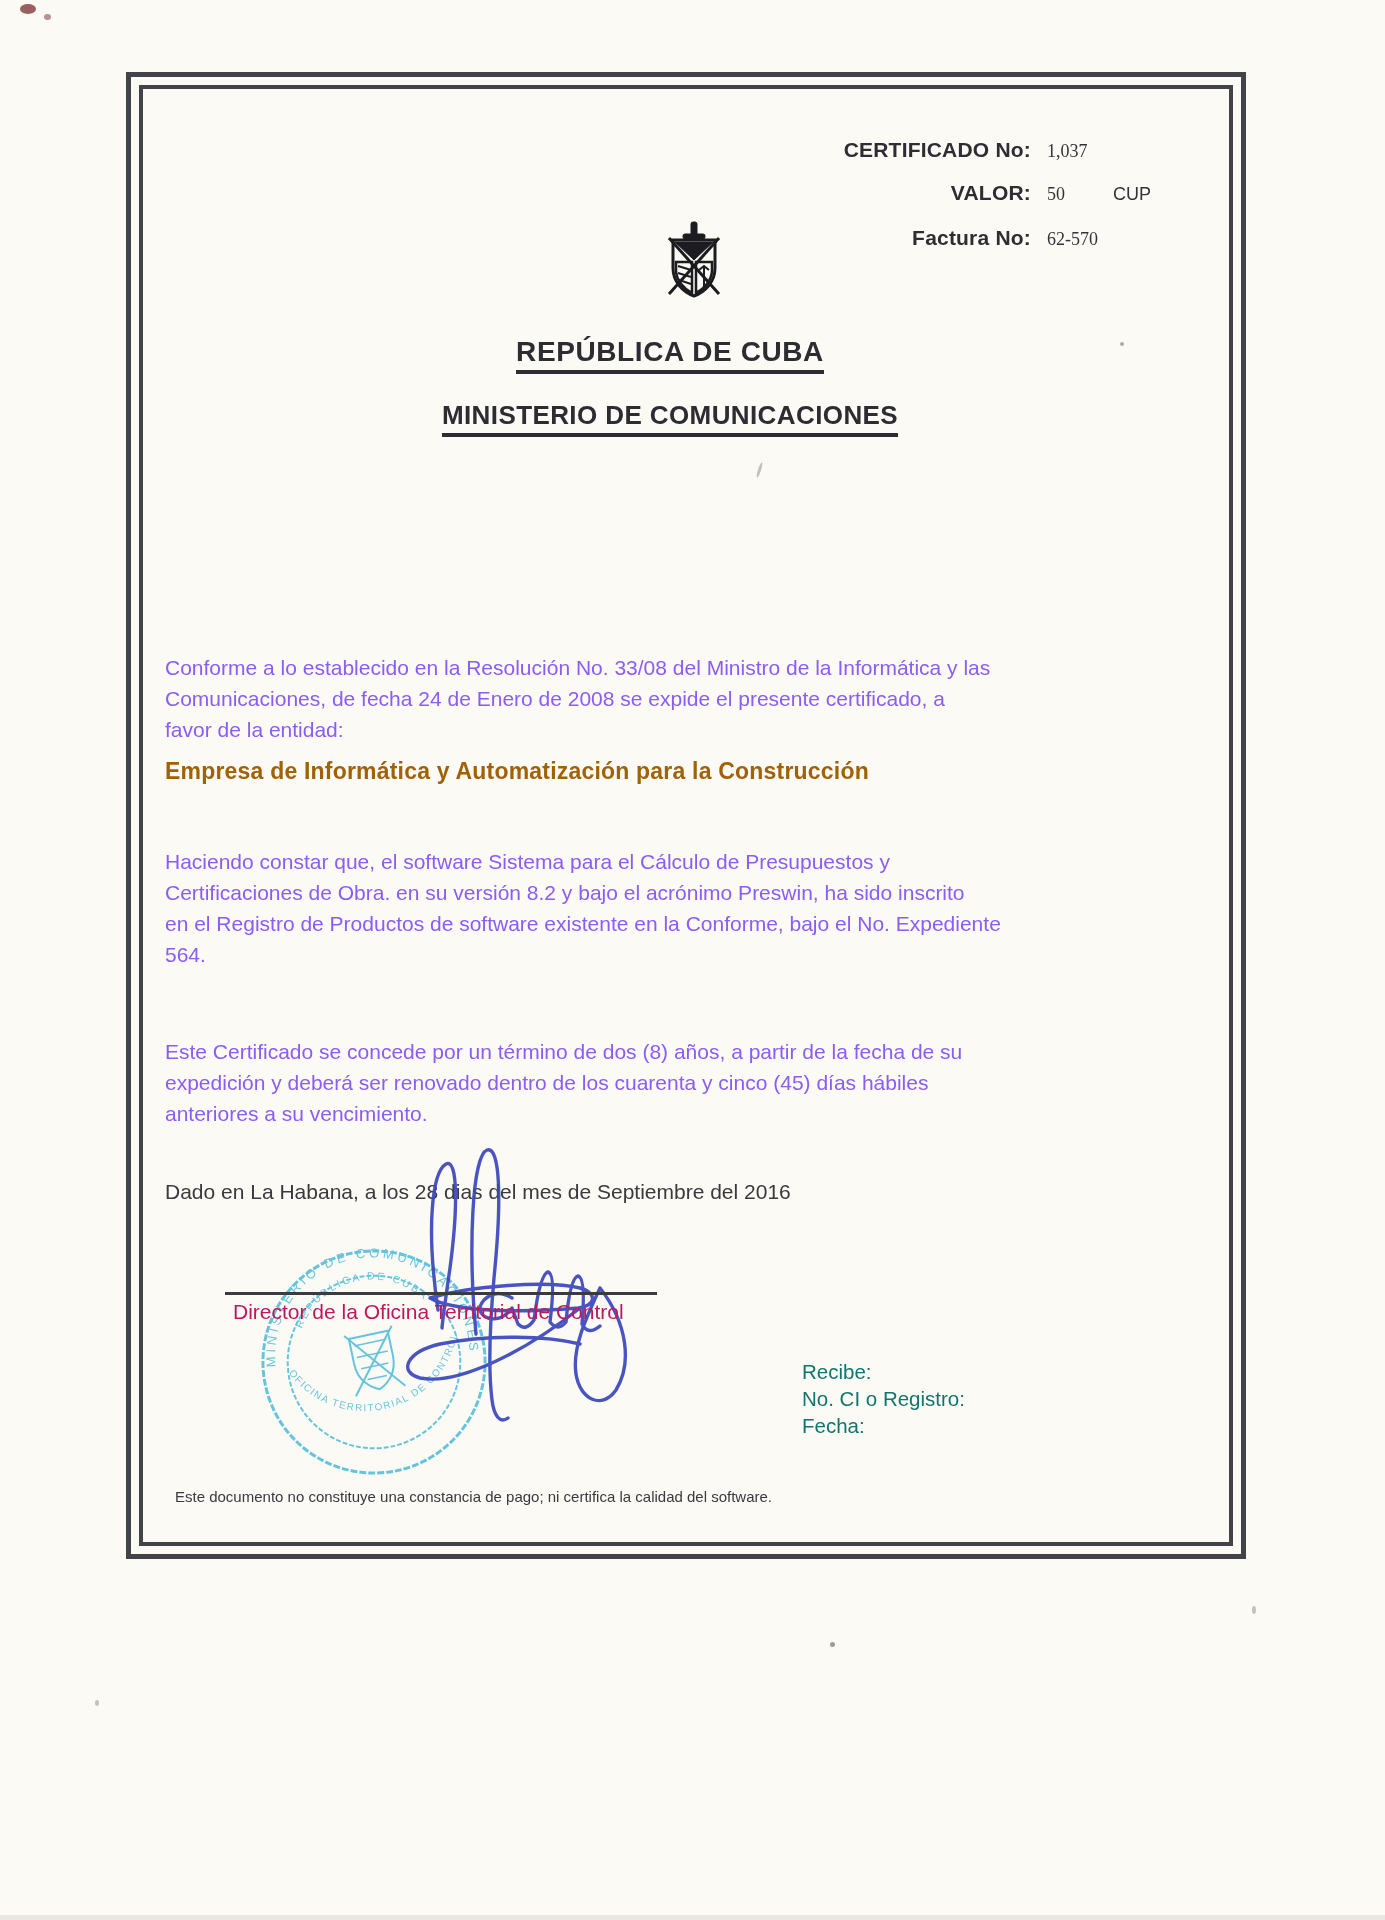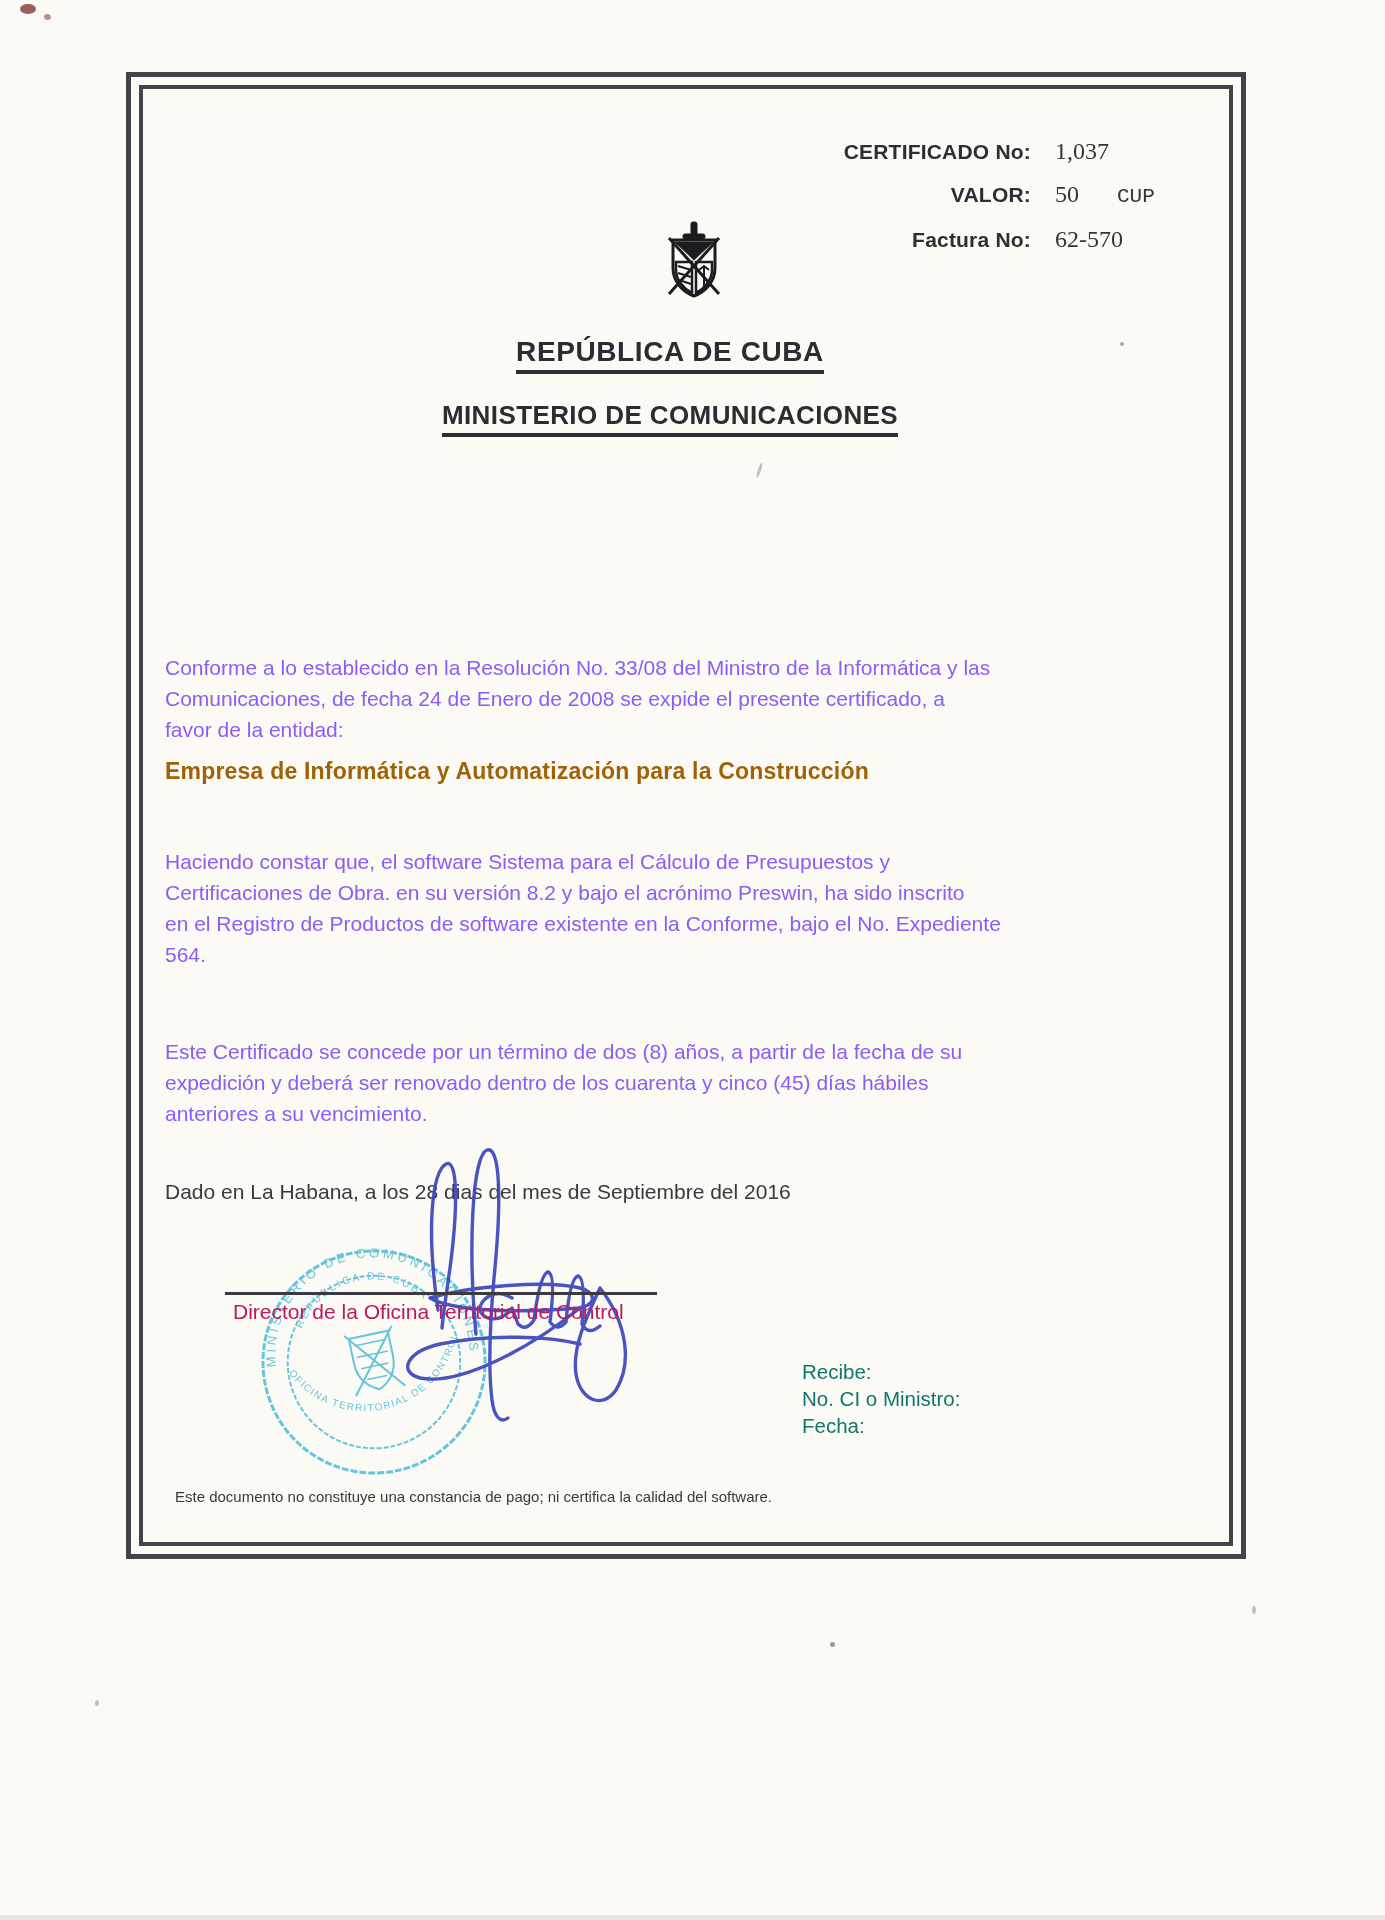--- a/index.html
+++ b/index.html
@@ -5,24 +5,24 @@
   html,body{margin:0;padding:0;background:#fbfaf5;}
   .page{position:relative;width:1385px;height:1920px;background:#fbfaf5;
         font-family:"Liberation Sans",sans-serif;color:#3a3a40;overflow:hidden;}
   .frame{position:absolute;left:126px;top:72px;width:1110px;height:1477px;
          border:5px solid #43434a;}
   .frame-inner{position:absolute;left:8px;top:8px;right:8px;bottom:8px;border:4px solid #43434a;}
   
   .hdr-row{position:absolute;left:641px;width:560px;display:flex;align-items:baseline;}
   .hdr-label{display:inline-block;width:390px;text-align:right;font-weight:bold;
              font-size:21px;color:#2d2d33;letter-spacing:.2px;}
-  .hdr-value{display:inline-block;margin-left:24px;font-family:"Liberation Serif",serif;
-             font-size:24px;color:#33333a;}
-  .hdr-suffix{display:inline-block;margin-left:38px;font-family:Liberation Mono, monospace;
-              font-size:21px;color:#33333a;}
+  .hdr-value{display:inline-block;margin-left:16px;font-family:"Liberation Serif",serif;
+             font-size:18px;color:#33333a;}
+  .hdr-suffix{display:inline-block;margin-left:48px;font-family:Liberation Sans, sans-serif;
+              font-size:18px;color:#33333a;}
   
   .title{position:absolute;left:260px;width:820px;text-align:center;font-weight:bold;color:#2c2c32;}
   .title .u{border-bottom:4px solid #2c2c32;padding-bottom:3px;}
   .title1{top:336px;font-size:28px;letter-spacing:.6px;}
   .title2{top:400px;font-size:26px;letter-spacing:.4px;}
   
   .para{position:absolute;left:165px;width:1005px;font-size:21px;line-height:31px;color:#8b5cf6;}
   .entity{position:absolute;left:165px;width:1005px;top:758px;text-align:left;
           font-size:23px;font-weight:bold;color:#a16207;letter-spacing:.2px;}
   .dateline{position:absolute;left:165px;top:1180px;font-size:21px;color:#39393f;}
@@ -148,21 +148,21 @@
       <path d="M320 150 C348 186 352 226 336 252 C322 272 300 262 296 236 C292 210 306 180 320 150"></path>
       <path d="M300 170 C250 210 180 248 140 240 C118 234 126 214 160 206 C210 196 268 198 300 206"></path>
     </g>
   </svg>
 
   <div class="sig-line"></div>
   <div class="sig-role">Director de la Oficina Territorial de Control</div>
 
   <div class="receipt">
     <div>Recibe:</div>
-    <div>No. CI o Ministro:</div>
+    <div>No. CI o Registro:</div>
     <div>Fecha:</div>
   </div>
 
   <div class="footer-note">Este documento no constituye una constancia de pago; ni certifica la calidad del software.</div>
 
   <div class="speck" style="left:20px;top:4px;width:16px;height:10px;background:#6d1f1f;opacity:.7;"></div>
   <div class="speck" style="left:44px;top:14px;width:7px;height:6px;background:#7a2a24;opacity:.5;"></div>
   <div class="speck" style="left:758px;top:462px;width:3px;height:16px;background:#9a9a96;opacity:.6;transform:rotate(18deg);"></div>
   <div class="speck" style="left:1120px;top:342px;width:4px;height:4px;background:#8c8c88;opacity:.7;"></div>
   <div class="speck" style="left:830px;top:1642px;width:5px;height:5px;background:#77736e;opacity:.7;"></div>

